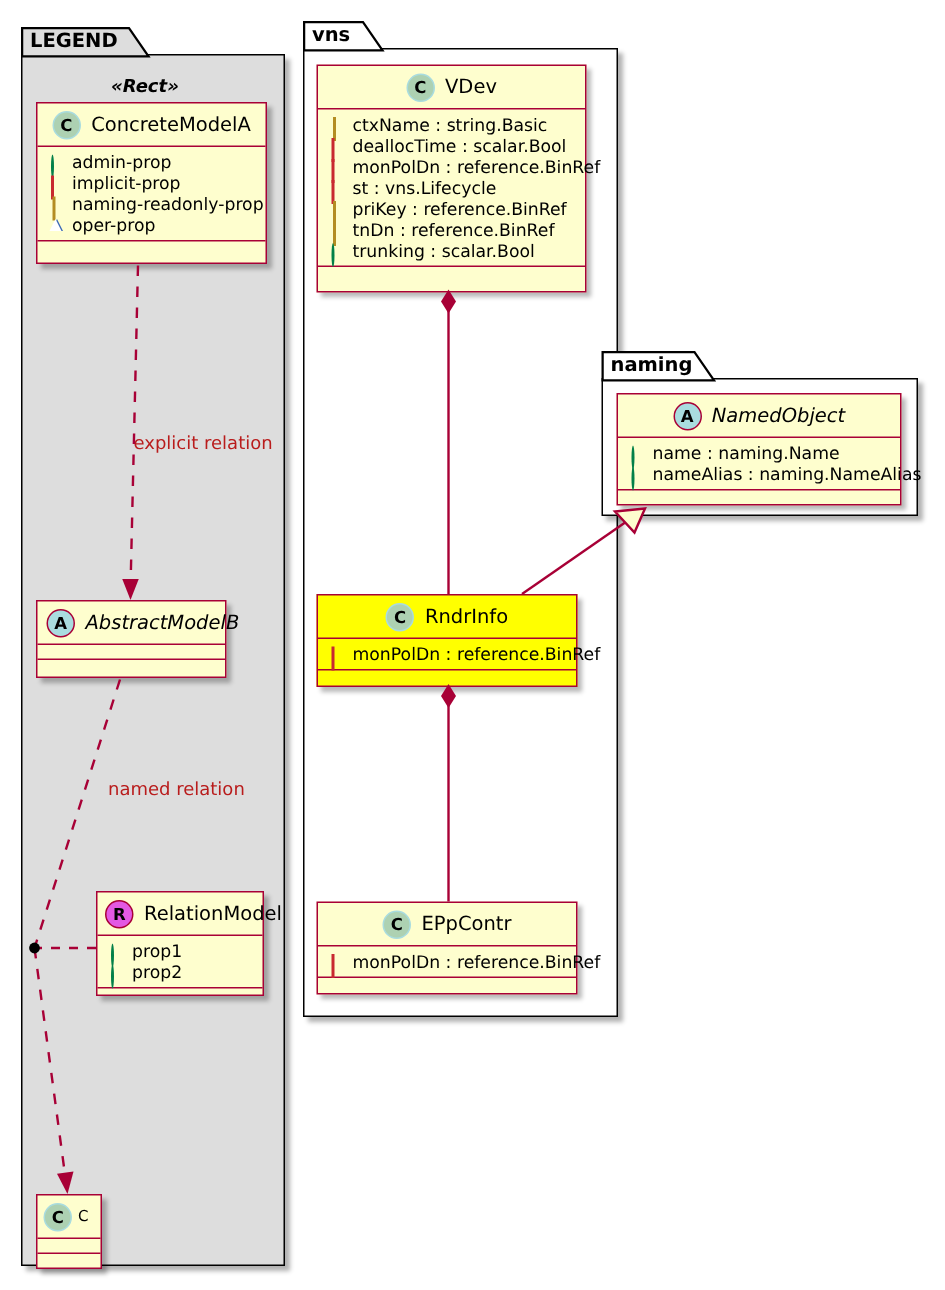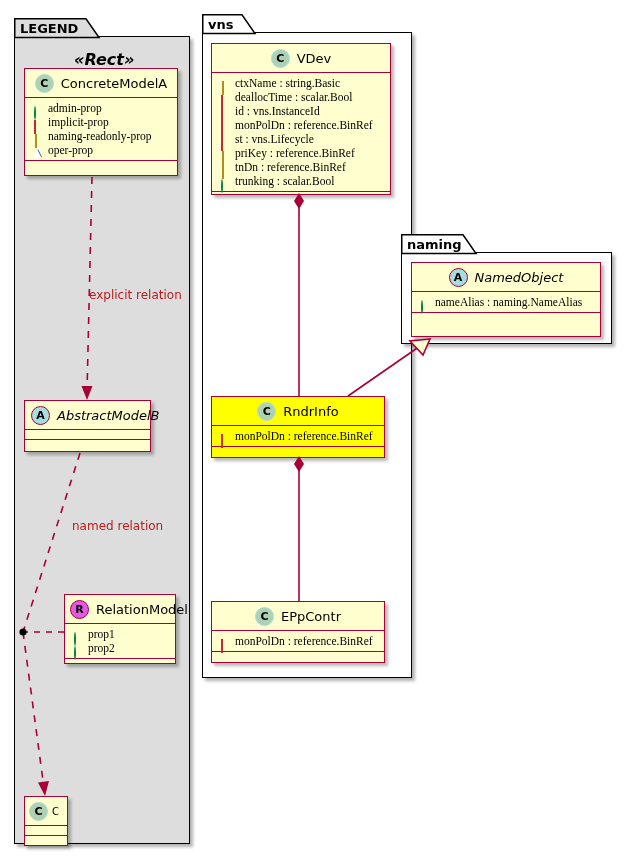--- a/index.html
+++ b/index.html
@@ -74,29 +74,28 @@
   .cls-name { white-space: nowrap; text-align: center; }
   .cls-name.italic { font-style: italic; }
   .cls-attrs {
     border-bottom: 1.5px solid #A80036;
     padding: 3px 0 3px 0;
   }
   .cls-attrs.empty { height: 9px; padding: 0; }
   .cls-ops { height: 9px; }
   .attr {
     display: flex;
-    align-items: flex-end;
+    align-items: center;
     gap: 6px;
     font-size: 11.5px;
     color: #000000;
     padding: 0 6px 0 8px;
     line-height: 14px;
     height: 14px;
     white-space: nowrap;
-    font-family: Liberation Serif, serif;
   }
 
   
   .badge {
     width: 17px; height: 17px;
     border-radius: 50%;
     display: inline-flex;
     align-items: center;
     justify-content: center;
     font-size: 11px;
@@ -147,21 +146,21 @@
     border-bottom: 8px solid #FFFFFF;
   }
   .vis-tri-wrap {
     width: 9px; height: 9px; flex: none;
     display: flex; align-items: center; justify-content: center;
   }
 
   
   .stereotype {
     position: absolute;
-    font-size: 16px;
+    font-size: 12px;
     font-style: italic;
     font-weight: bold;
     color: #000000;
     white-space: nowrap;
   }
 
   
   .edge-label {
     position: absolute;
     font-size: 12px;
@@ -277,24 +276,20 @@
       <div class="attr">
         <span class="vis"><span class="vis-diamond"></span></span>
         <span>ctxName : string.Basic</span>
       </div>
       <div class="attr">
         <span class="vis"><span class="vis-square"></span></span>
         <span>deallocTime : scalar.Bool</span>
       </div>
       <div class="attr">
         <span class="vis"><span class="vis-square"></span></span>
-        <span>id : vns.InstanceId</span>
-      </div>
-      <div class="attr">
-        <span class="vis"><span class="vis-square"></span></span>
         <span>monPolDn : reference.BinRef</span>
       </div>
       <div class="attr">
         <span class="vis"><span class="vis-square"></span></span>
         <span>st : vns.Lifecycle</span>
       </div>
       <div class="attr">
         <span class="vis"><span class="vis-diamond"></span></span>
         <span>priKey : reference.BinRef</span>
       </div>
@@ -347,20 +342,24 @@
   </div>
 
   <div class="cls" style="left:411px; top:262px; width:190px; height:75px;">
     <div class="cls-head">
       <span class="badge badge-A">A</span>
       <span class="cls-name italic">NamedObject</span>
     </div>
     <div class="cls-attrs">
       <div class="attr">
         <span class="vis"><span class="vis-circle"></span></span>
+        <span>name : naming.Name</span>
+      </div>
+      <div class="attr">
+        <span class="vis"><span class="vis-circle"></span></span>
         <span>nameAlias : naming.NameAlias</span>
       </div>
     </div>
     <div class="cls-ops"></div>
   </div>
 
   <svg id="wires">
 
     <line x1="92" y1="177" x2="87" y2="392" stroke="#A80036" stroke-width="1.6" stroke-dasharray="7,7"></line>
     <polygon points="87,400 81.5,386 92.5,386" fill="#A80036"></polygon>

